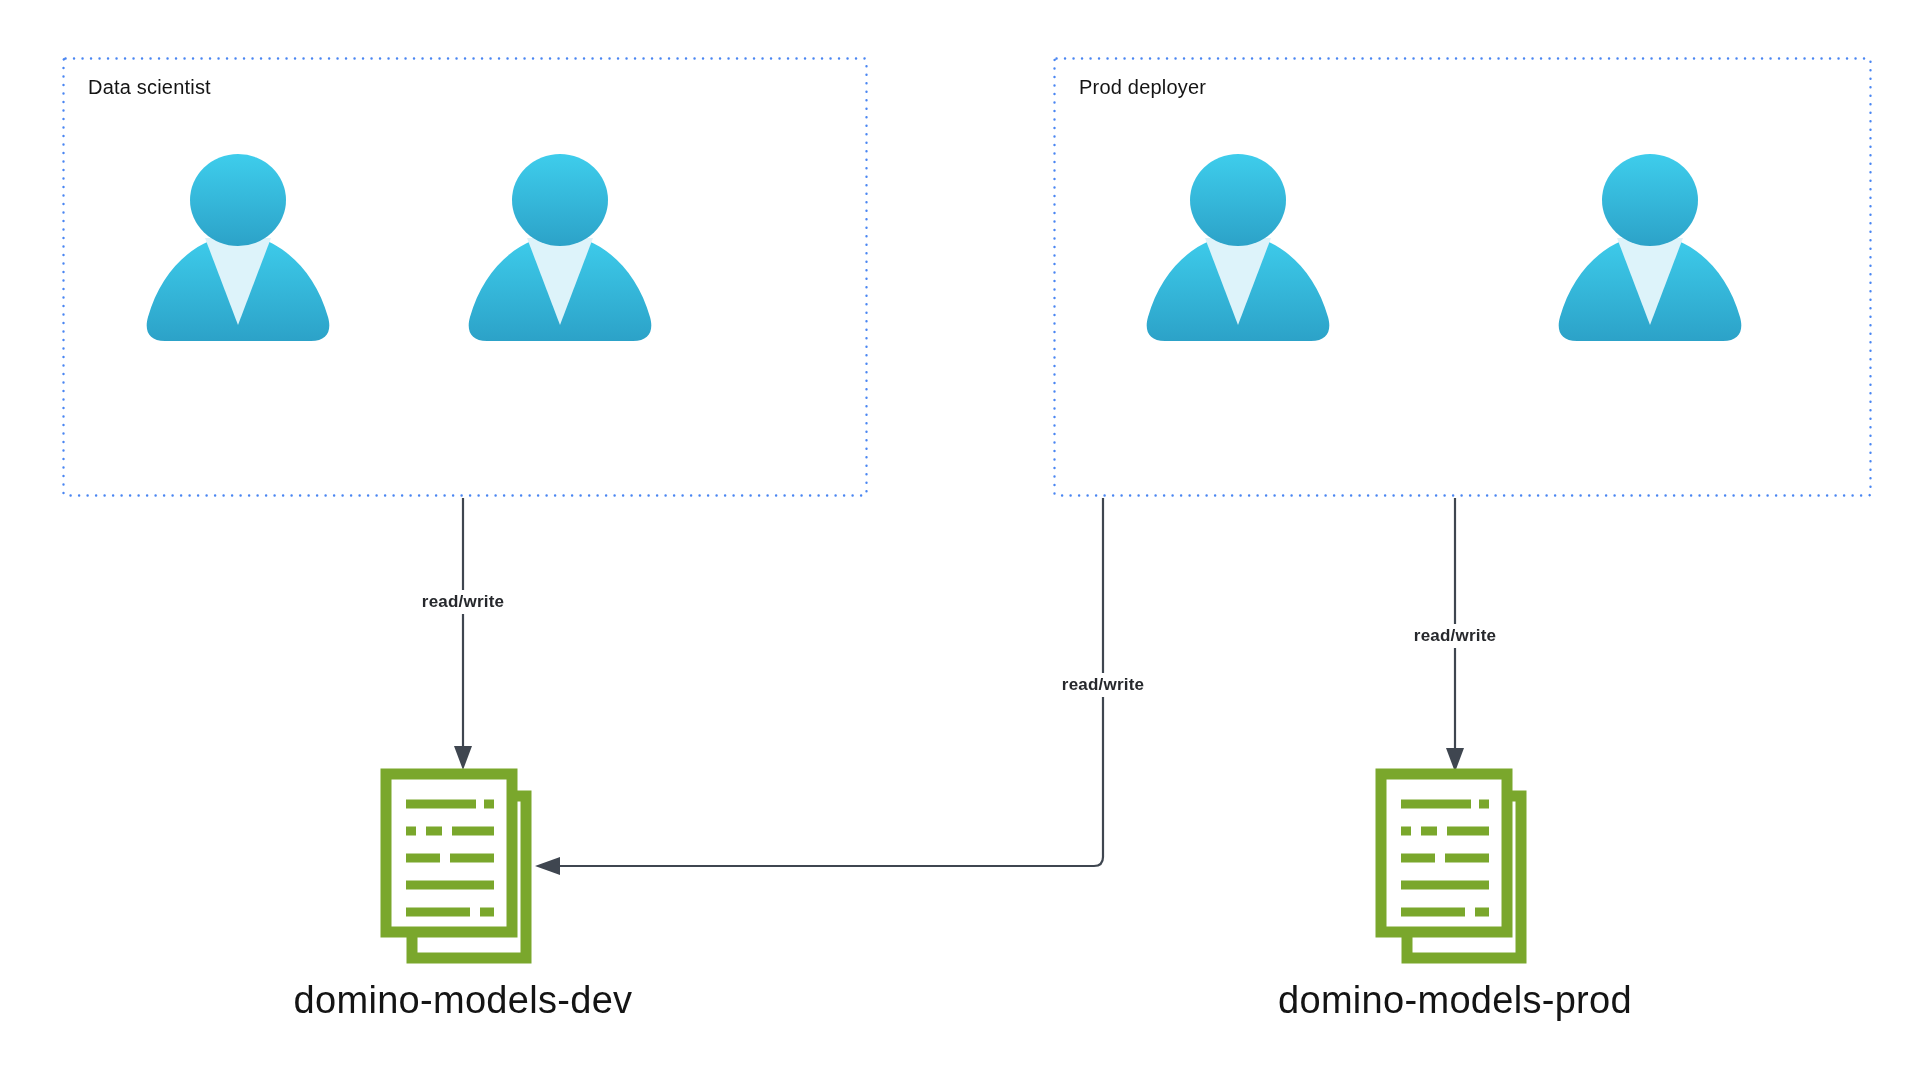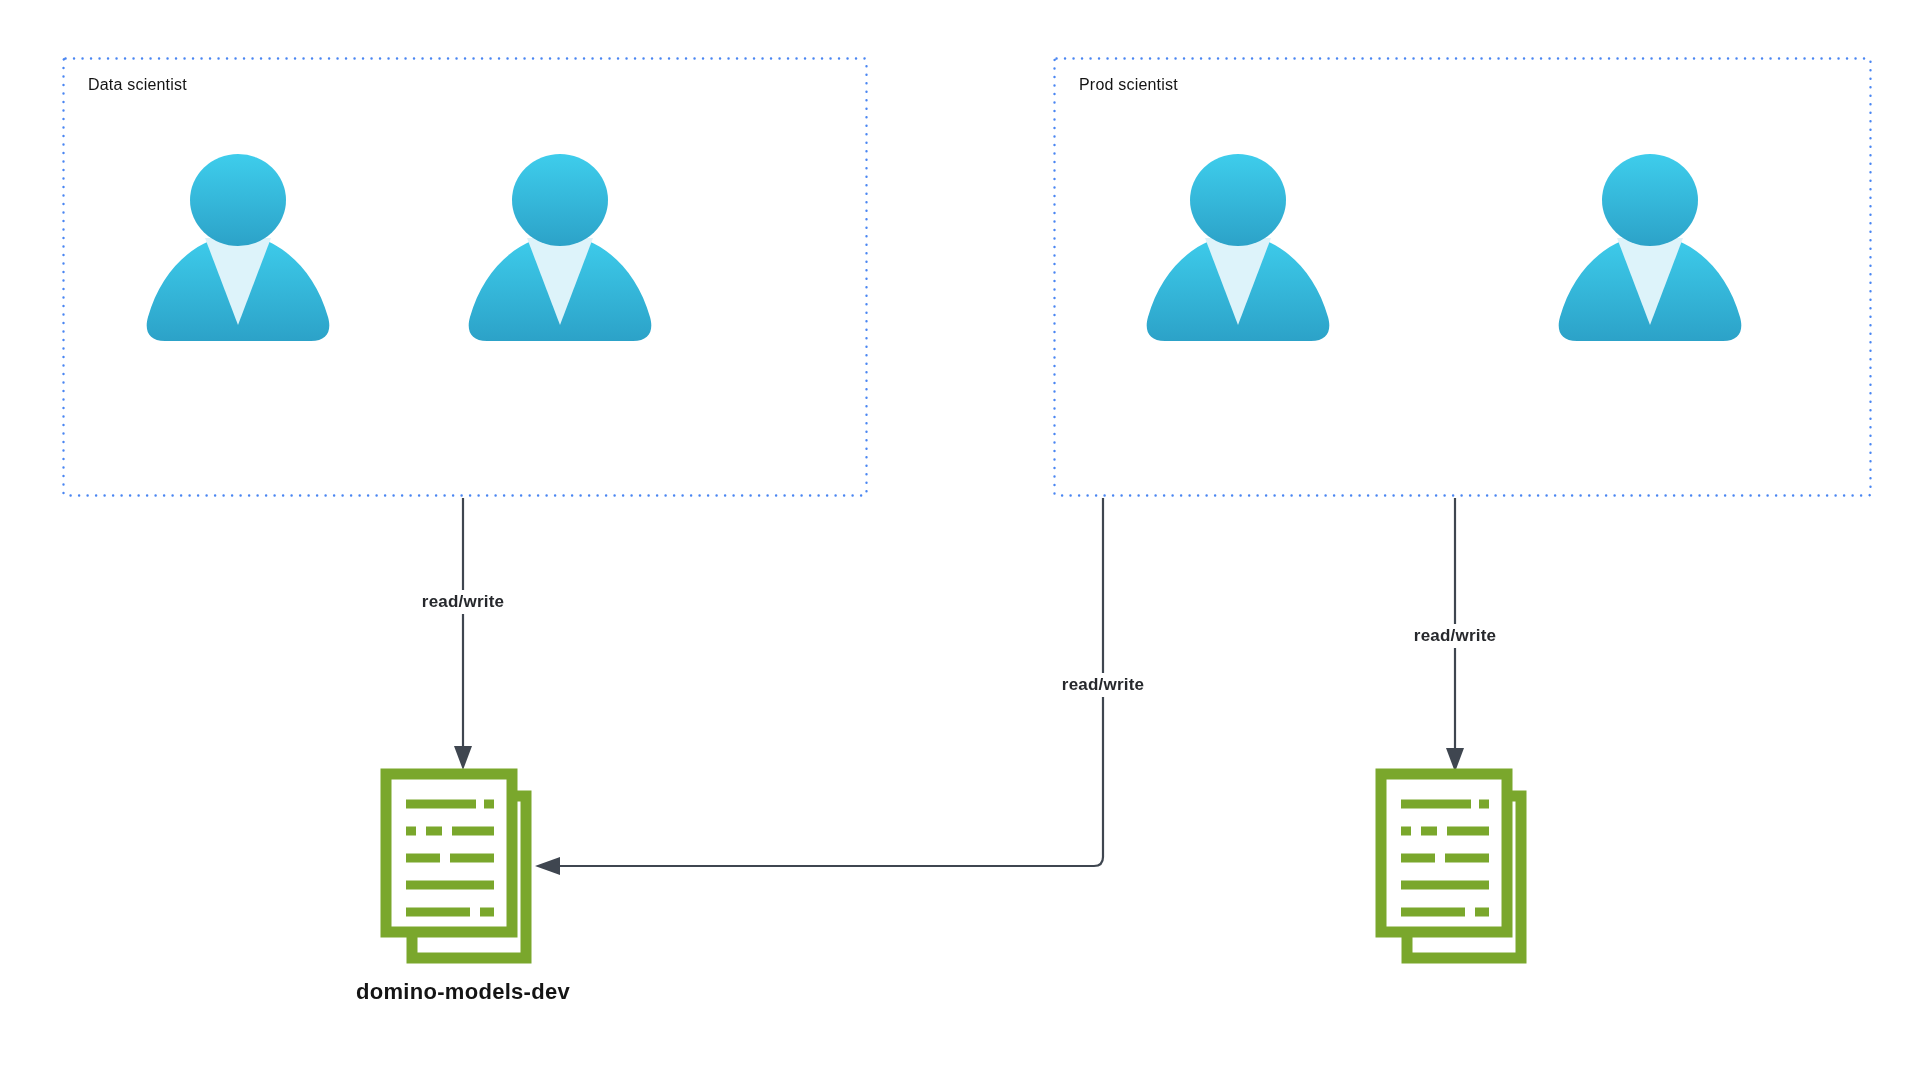--- a/index.html
+++ b/index.html
@@ -16,43 +16,43 @@
   html,body{margin:0;padding:0;background:var(--c-background);}
   .canvas{
     position:relative;width:1920px;height:1069px;background:var(--c-background);
     font-family:"Liberation Sans", sans-serif;overflow:hidden;
   }
   .group-box{position:absolute;}
   .group-box .border-svg{position:absolute;left:0;top:0;width:100%;height:100%;}
   .border-svg rect{fill:none;stroke:var(--c-group-border-blue);stroke-width:2.4;
     stroke-dasharray:0.1 8.4;stroke-linecap:round;}
   .group-label{
-    position:absolute;left:26px;top:18px;font-size:16px;line-height:1.2;
+    position:absolute;left:26px;top:18px;font-size:20px;line-height:1.2;
     color:var(--c-label-text);letter-spacing:0.2px;
   }
   .person{position:absolute;width:200px;height:190px;}
   .person-fill{fill:url(#personGrad);}
   #personGrad .g-top{stop-color:var(--c-person-cyan-top);}
   #personGrad .g-bot{stop-color:var(--c-person-cyan-bottom);}
   .person-neck{fill:var(--c-person-neck-light);}
   .arrows-layer{position:absolute;left:0;top:0;width:1920px;height:1069px;pointer-events:none;}
   .edge-line{fill:none;stroke:var(--c-arrow-dark);stroke-width:2.2;}
   .edge-head{fill:var(--c-arrow-dark);stroke:none;}
   .edge-label{
     position:absolute;transform:translate(-50%,-50%);background:var(--c-background);
     padding:2px 7px;font-size:17px;font-weight:700;color:var(--c-edge-label-text);
     white-space:nowrap;letter-spacing:0.2px;
   }
   .doc{position:absolute;width:160px;height:200px;}
   .doc-stroke{stroke:var(--c-registry-green);fill:none;}
   .doc-front{fill:#ffffff;stroke:var(--c-registry-green);}
   .doc-lines{stroke:var(--c-registry-green);stroke-width:9;fill:none;}
   .registry-label{
-    position:absolute;transform:translateX(-50%);font-size:22px;color:var(--c-label-text);
-    white-space:nowrap;letter-spacing:0.3px;font-weight:bold;
+    position:absolute;transform:translateX(-50%);font-size:38px;color:var(--c-label-text);
+    white-space:nowrap;letter-spacing:0.3px;
   }
 </style>
 </head>
 <body>
 
 <div class="canvas">
 
   <svg width="0" height="0" style="position:absolute" aria-hidden="true">
     <defs>
       <linearGradient id="personGrad" x1="0" y1="0" x2="0" y2="1">
@@ -77,21 +77,21 @@
       <path class="person-fill" d="M100,82 C62,82 24,114 10,164 C6,178 11,188 27,188 L173,188 C189,188 194,178 190,164 C176,114 138,82 100,82 Z"></path>
       <polygon class="person-neck" points="67,85 133,85 100,172"></polygon>
       <ellipse class="person-fill" cx="100" cy="47" rx="48" ry="46"></ellipse>
     </svg>
   </div>
 
   <div class="group-box" style="left:1053px;top:57px;width:819px;height:440px;">
     <svg class="border-svg">
       <rect x="1.5" y="1.5" width="816" height="437" rx="2"></rect>
     </svg>
-    <div class="group-label">Prod scientist</div>
+    <div class="group-label">Prod deployer</div>
 
     <svg class="person" viewBox="0 0 200 190" style="left:85px;top:96px;">
       <path class="person-fill" d="M100,82 C62,82 24,114 10,164 C6,178 11,188 27,188 L173,188 C189,188 194,178 190,164 C176,114 138,82 100,82 Z"></path>
       <polygon class="person-neck" points="67,85 133,85 100,172"></polygon>
       <ellipse class="person-fill" cx="100" cy="47" rx="48" ry="46"></ellipse>
     </svg>
     <svg class="person" viewBox="0 0 200 190" style="left:497px;top:96px;">
       <path class="person-fill" d="M100,82 C62,82 24,114 10,164 C6,178 11,188 27,188 L173,188 C189,188 194,178 190,164 C176,114 138,82 100,82 Z"></path>
       <polygon class="person-neck" points="67,85 133,85 100,172"></polygon>
       <ellipse class="person-fill" cx="100" cy="47" rx="48" ry="46"></ellipse>
@@ -130,14 +130,15 @@
 
   <svg class="doc" viewBox="0 0 160 200" style="left:1375px;top:768px;">
     <rect class="doc-stroke" x="32" y="28" width="114" height="162" stroke-width="11"></rect>
     <rect class="doc-front" x="6" y="6" width="126" height="158" stroke-width="11"></rect>
     <path class="doc-lines" d="M26,36 H96 M104,36 H114"></path>
     <path class="doc-lines" d="M26,63 H36 M46,63 H62 M72,63 H114"></path>
     <path class="doc-lines" d="M26,90 H60 M70,90 H114"></path>
     <path class="doc-lines" d="M26,117 H114"></path>
     <path class="doc-lines" d="M26,144 H90 M100,144 H114"></path>
   </svg>
+  <div class="registry-label" style="left:1455px;top:979px;">domino-models-prod</div>
 
 </div>
 
 </body></html>

